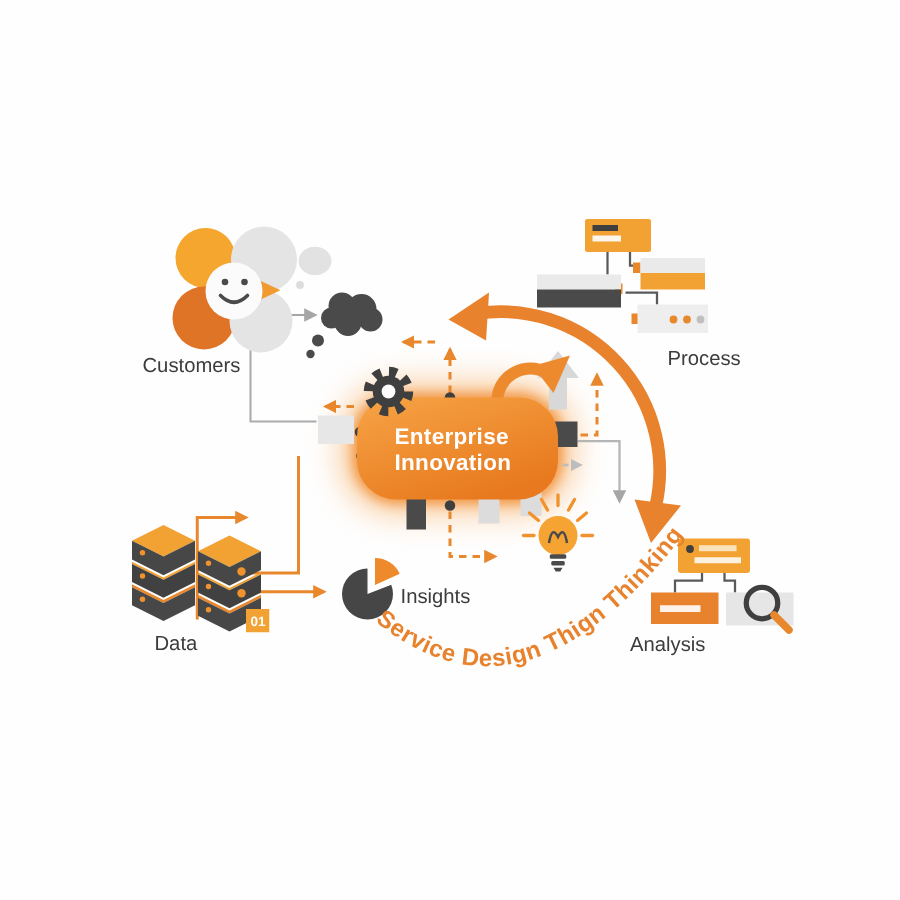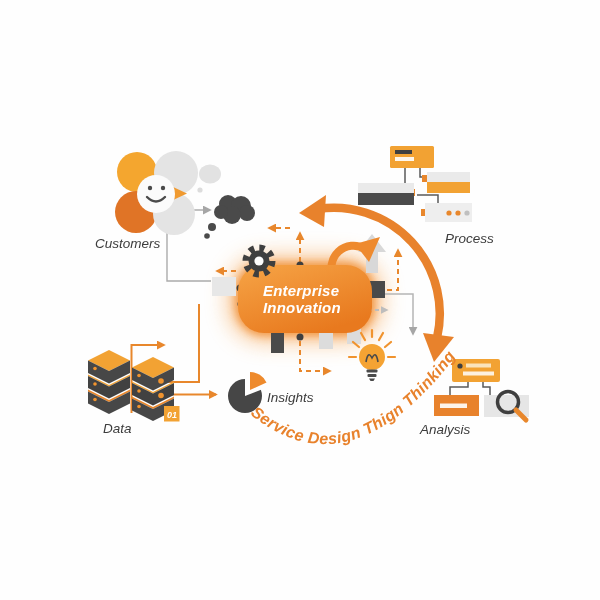--- a/index.html
+++ b/index.html
@@ -1,17 +1,17 @@
 <!DOCTYPE html>
 <html><head>
 <meta charset="utf-8">
 <style>
   html,body{margin:0;padding:0;background:#ffffff;}
   .stage{position:relative;width:600px;height:600px;background:#fefefe;overflow:hidden;
-         font-family:"Liberation Sans", sans-serif;font-style:italic;}
+         font-family:"Liberation Sans", sans-serif;}
   svg{position:absolute;left:0;top:0;}
   text{font-family:"Liberation Sans", sans-serif;}
   .node-label{font-size:13.5px;fill:#3c3c3c;}
   .center-title{font-size:15px;font-weight:bold;fill:#ffffff;letter-spacing:.2px;}
   .curved-caption{font-size:16px;font-weight:bold;fill:#e8822c;letter-spacing:.4px;}
   .badge-text{font-size:9px;font-weight:bold;fill:#ffffff;}
 </style>
 </head>
 <body>
 

